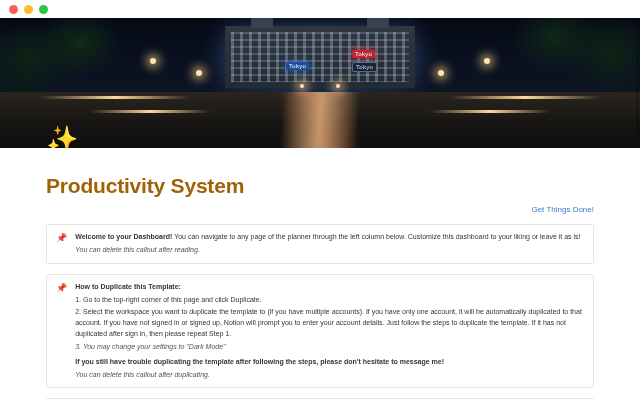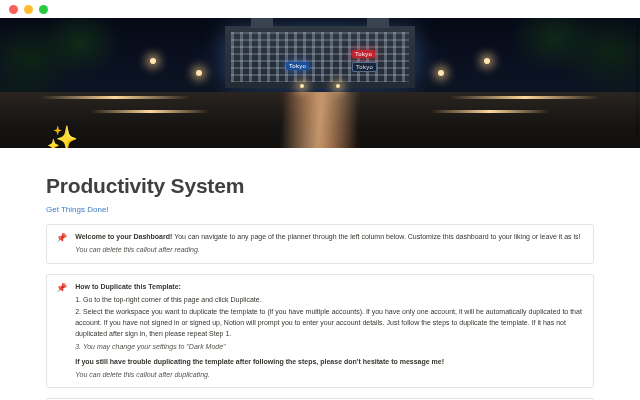--- a/index.html
+++ b/index.html
@@ -122,27 +122,28 @@
     text-shadow: 0 1px 2px rgba(0,0,0,0.25);
   }
 
   .content {
     padding: 26px 46px 0 46px;
     position: relative;
   }
   .page-title {
     font-size: 21px;
     font-weight: bold;
-    color: #404040;
+    color: #a16207;
     letter-spacing: -0.2px;
   }
   .subtitle {
     margin-top: 7px;
     font-size: 8px;
     color: #3c7cc4;
+    text-align: right;
   }
 
   .callout {
     margin-top: 10px;
     border: 1px solid #e6e4e1;
     border-radius: 3px;
     background: #ffffff;
     display: flex;
     padding: 7px 9px;
     gap: 8px;

